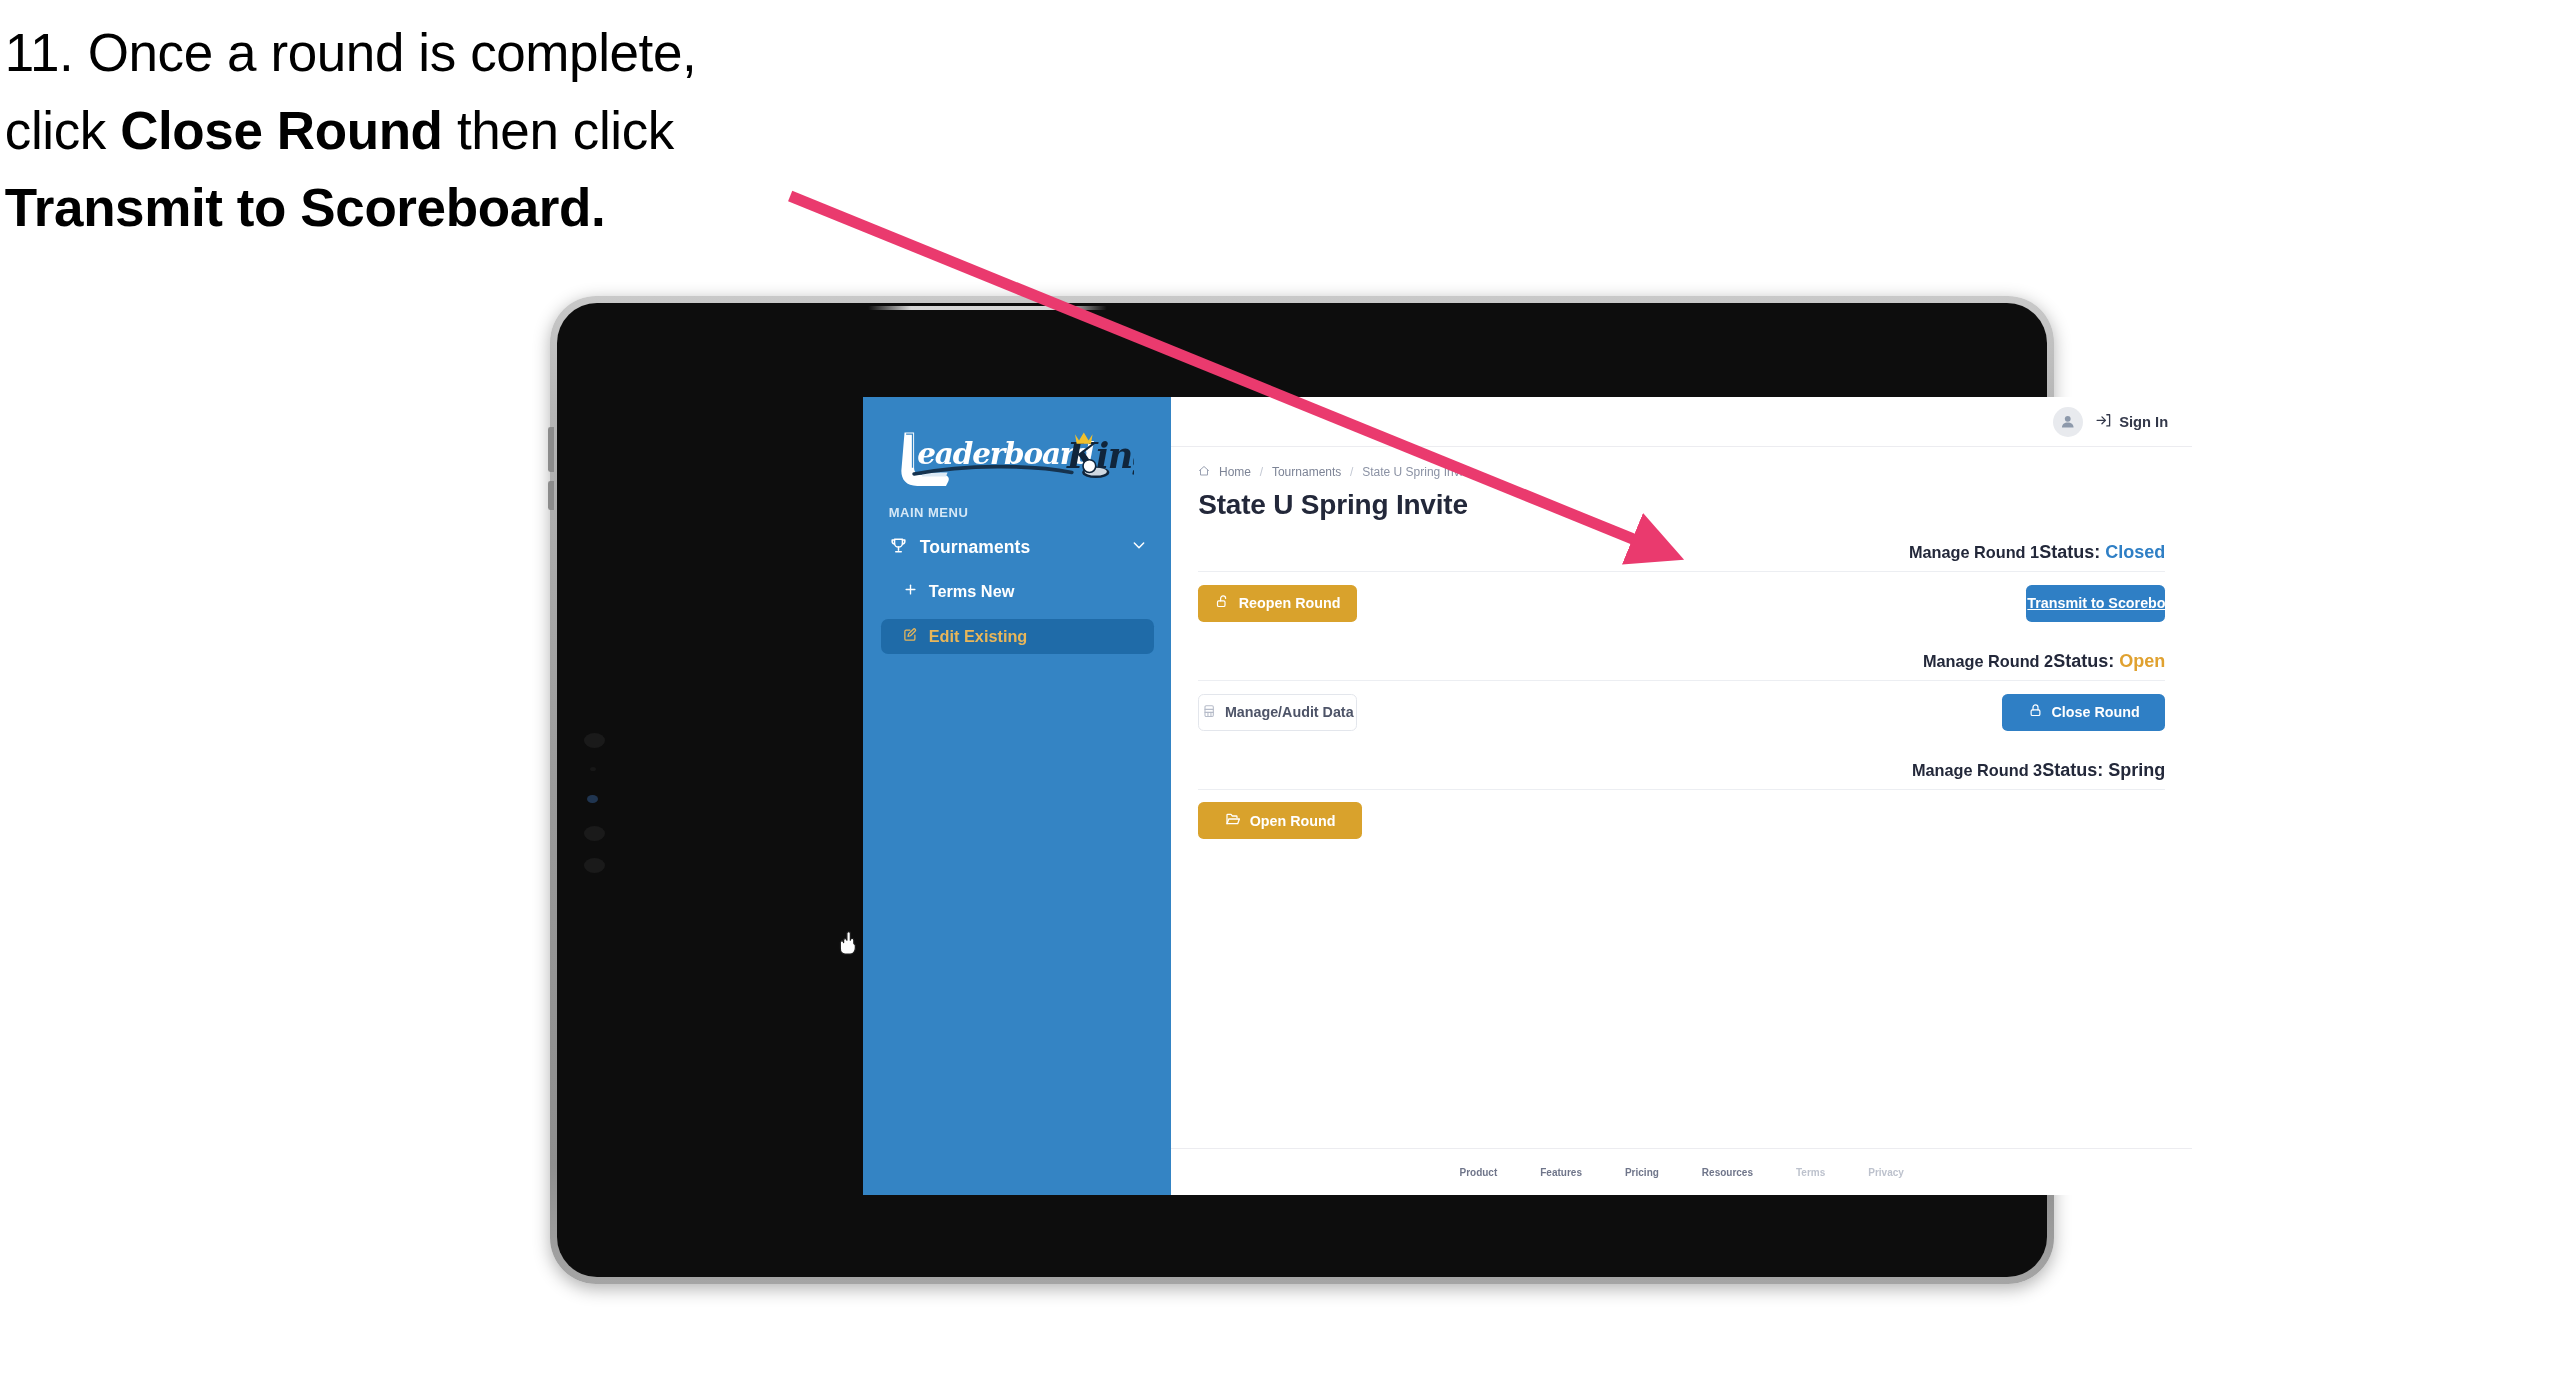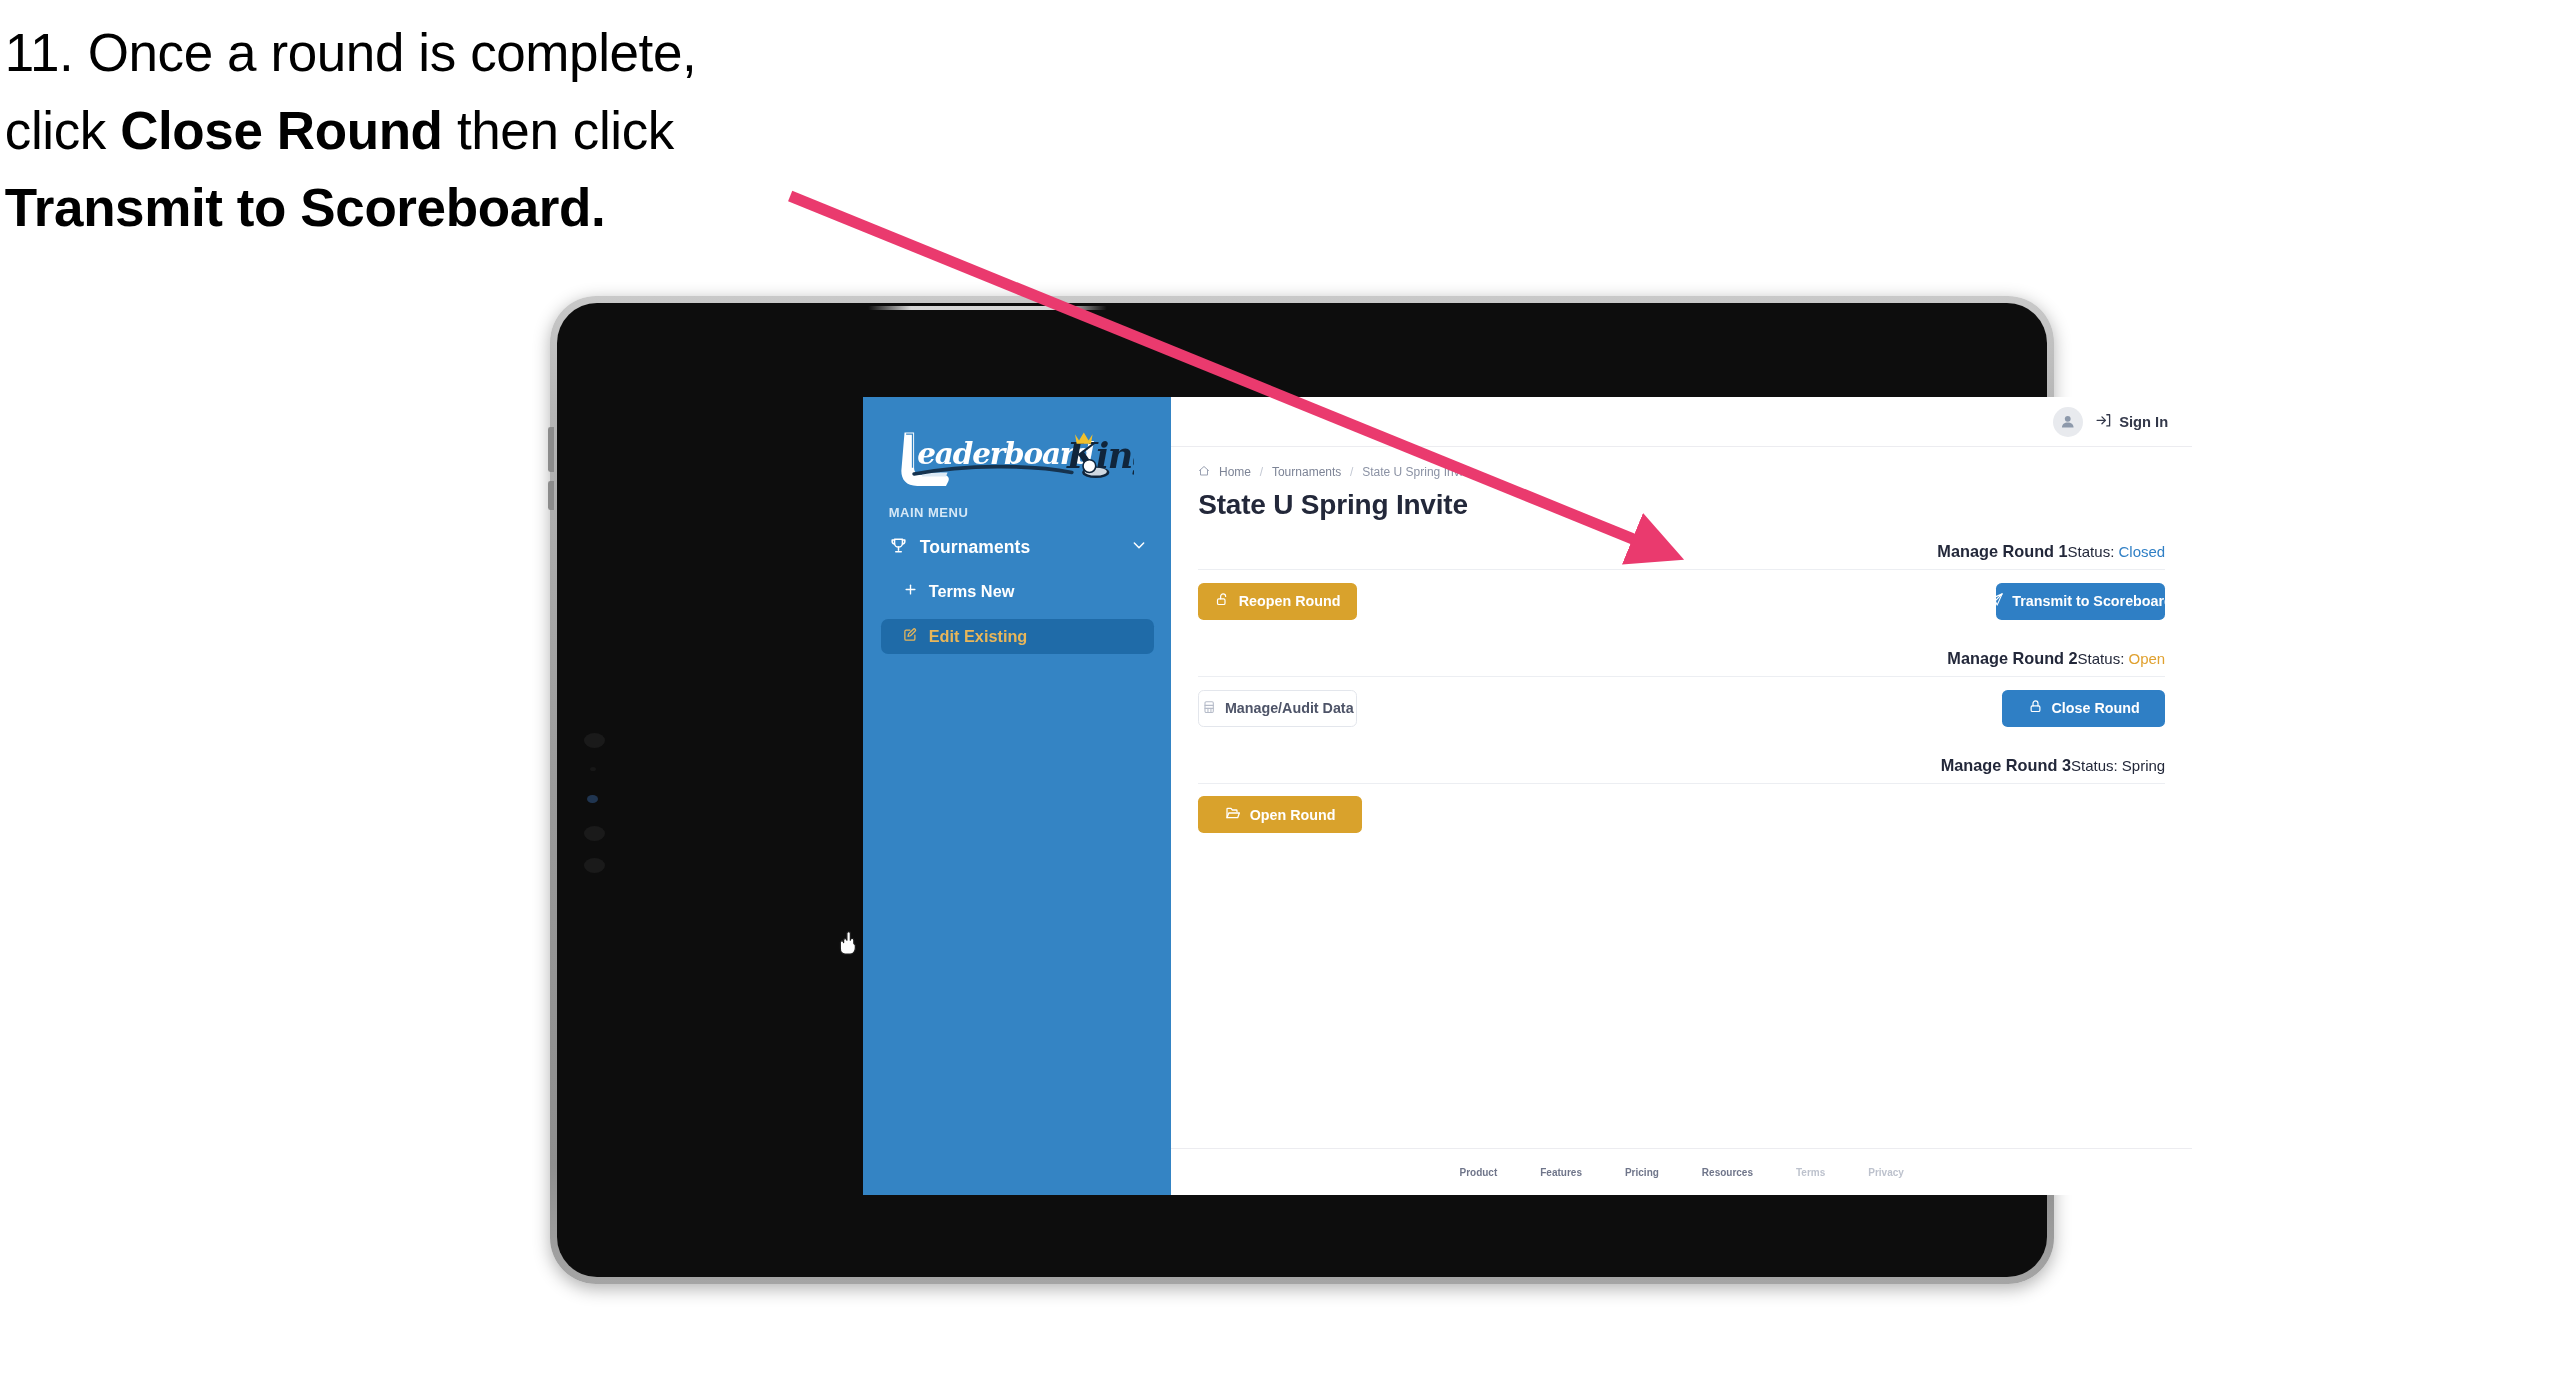--- a/index.html
+++ b/index.html
@@ -210,21 +210,21 @@
     margin: 0 0 21px 0;
   }
 
   .round-block { margin-bottom: 29px; }
   .round-head {
     display: flex; align-items: baseline; justify-content: flex-end;
     padding-bottom: 8px;
     border-bottom: 0.8px solid #eceef2;
   }
   .round-name { font-size: 16.3px; font-weight: 700; color: #23283a; }
-  .round-status { font-size: 15px; font-weight: 400; color: #23283a; }
+  .round-status { font-size: 18px; font-weight: 700; color: #23283a; }
   .round-status .val-closed { color: #2f7fc5; }
   .round-status .val-open { color: #e0a12f; }
   .round-status .val-pending { color: #23283a; }
 
   .round-actions {
     display: flex; align-items: center; justify-content: space-between;
     margin-top: 12.7px;
   }
 
   .btn {
@@ -246,21 +246,21 @@
   .btn-blue { background: #2f7fc5; color: #ffffff; }
   .btn-ghost {
     background: #ffffff;
     color: #4e5468;
     border: 0.8px solid #e3e6ec;
     font-weight: 600;
   }
   .btn svg { flex-shrink: 0; }
 
   .w-reopen { width: 159px; justify-content: center; }
-  .w-transmit { width: 169px; justify-content: center; }
+  .w-transmit { width: 139px; justify-content: center; text-decoration: underline; }
   .w-audit { width: 159px; justify-content: center; }
   .w-close { width: 163px; justify-content: center; }
   .w-open { width: 164px; justify-content: center; }
 
   
   .footer {
     border-top: 0.8px solid #ececf0;
     height: 46px;
     display: flex;
     align-items: center;

